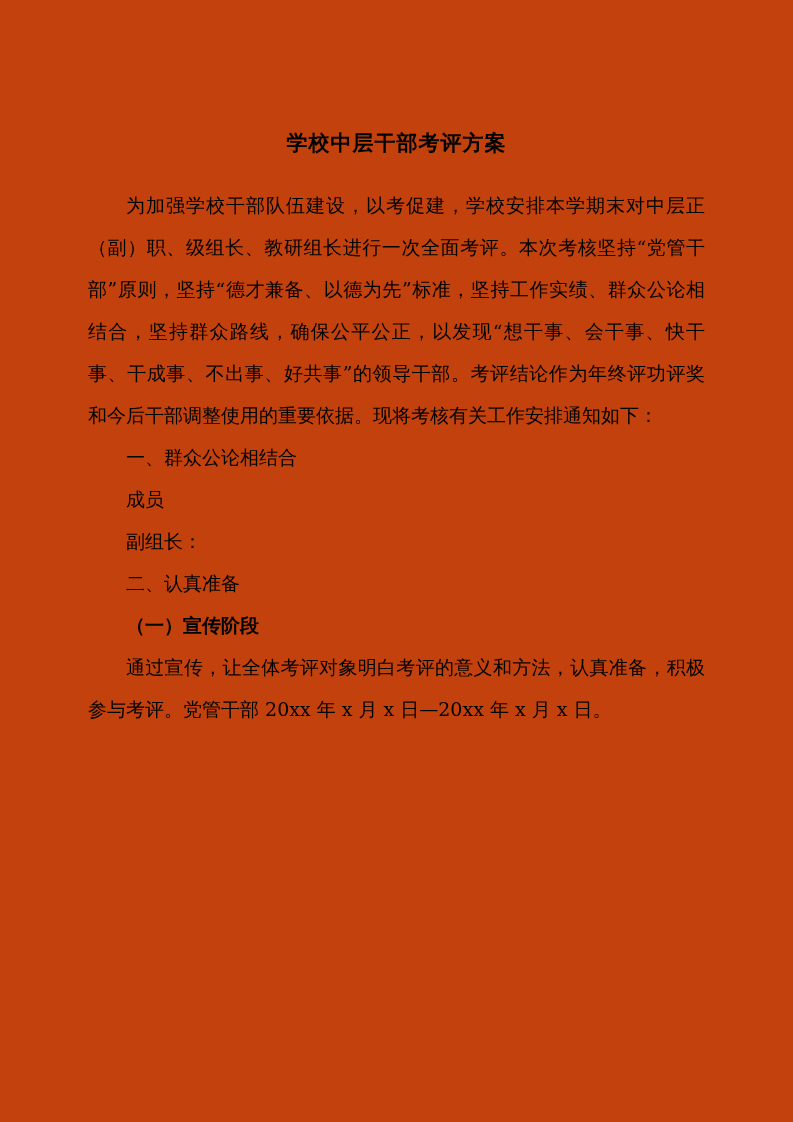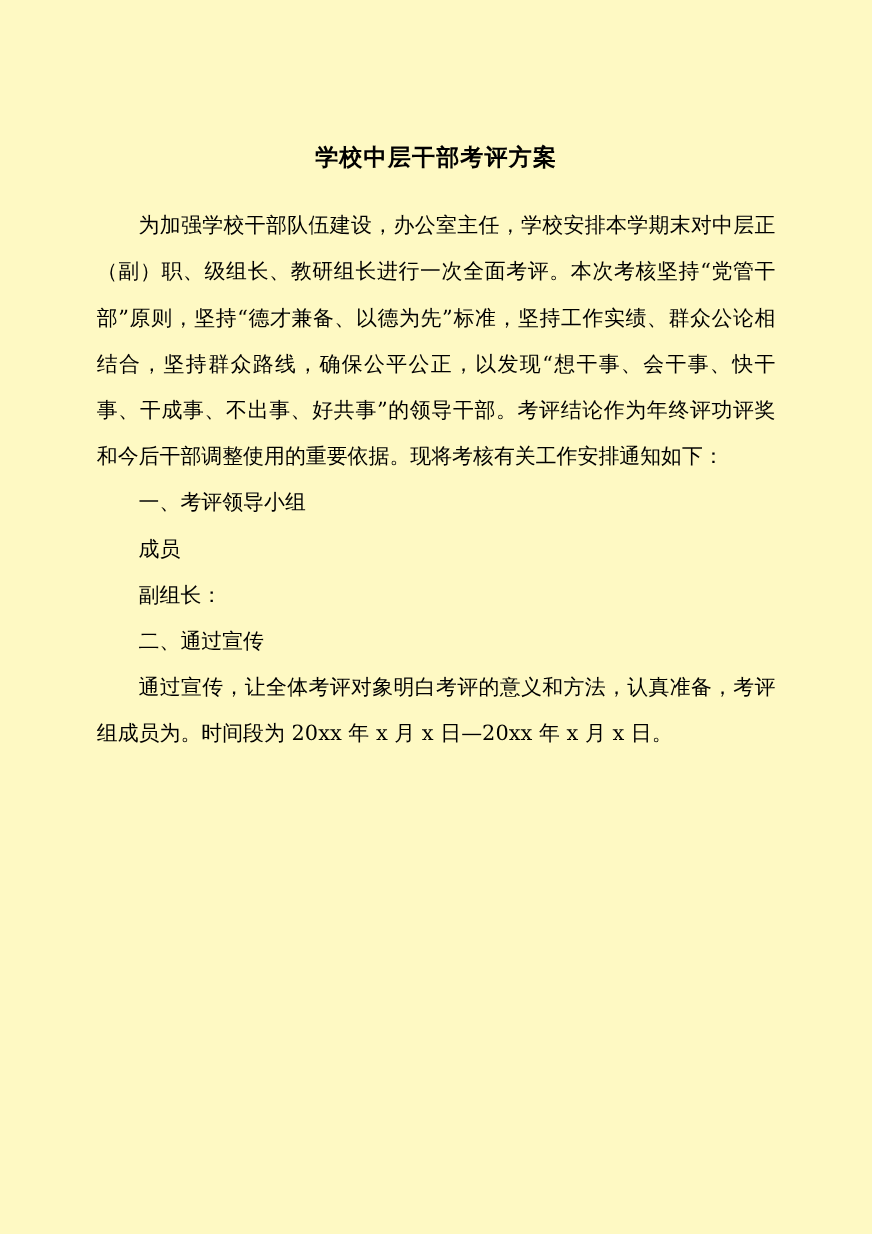--- a/index.html
+++ b/index.html
@@ -13,21 +13,21 @@
     font-family: "DejaVu Serif", "Liberation Serif", serif;
     color: #000000;
     -webkit-font-smoothing: antialiased;
   }
   .page {
     position: relative;
     box-sizing: border-box;
     width: 793px;
     height: 1122px;
     padding: 112px 88px 90px 88px;
-    background: #fef9c3;
+    background: #c2410c;
   }
   .doc-title {
     text-align: center;
     font-size: 21px;
     font-weight: bold;
     letter-spacing: 1px;
     margin: 14px 0 24px 0;
     line-height: 1.6;
   }
   .para {
@@ -45,28 +45,29 @@
     font-weight: normal;
   }
 </style>
 </head>
 <body>
 
 <div class="page">
 
   <h1 class="doc-title">学校中层干部考评方案</h1>
 
-  <p class="para">为加强学校干部队伍建设，办公室主任，学校安排本学期末对中层正（副）职、级组长、教研组长进行一次全面考评。本次考核坚持“党管干部”原则，坚持“德才兼备、以德为先”标准，坚持工作实绩、群众公论相结合，坚持群众路线，确保公平公正，以发现“想干事、会干事、快干事、干成事、不出事、好共事”的领导干部。考评结论作为年终评功评奖和今后干部调整使用的重要依据。现将考核有关工作安排通知如下：</p>
+  <p class="para">为加强学校干部队伍建设，以考促建，学校安排本学期末对中层正（副）职、级组长、教研组长进行一次全面考评。本次考核坚持“党管干部”原则，坚持“德才兼备、以德为先”标准，坚持工作实绩、群众公论相结合，坚持群众路线，确保公平公正，以发现“想干事、会干事、快干事、干成事、不出事、好共事”的领导干部。考评结论作为年终评功评奖和今后干部调整使用的重要依据。现将考核有关工作安排通知如下：</p>
 
-  <p class="para heading">一、考评领导小组</p>
+  <p class="para heading">一、群众公论相结合</p>
 
 
   <p class="para">成员</p>
 
   <p class="para">副组长：</p>
 
 
-  <p class="para heading">二、通过宣传</p>
+  <p class="para heading">二、认真准备</p>
 
+  <p class="para bold">（一）宣传阶段</p>
 
-  <p class="para">通过宣传，让全体考评对象明白考评的意义和方法，认真准备，考评组成员为。时间段为 20xx 年 x 月 x 日—20xx 年 x 月 x 日。</p>
+  <p class="para">通过宣传，让全体考评对象明白考评的意义和方法，认真准备，积极参与考评。党管干部 20xx 年 x 月 x 日—20xx 年 x 月 x 日。</p>
 
 </div>
 
 </body></html>

